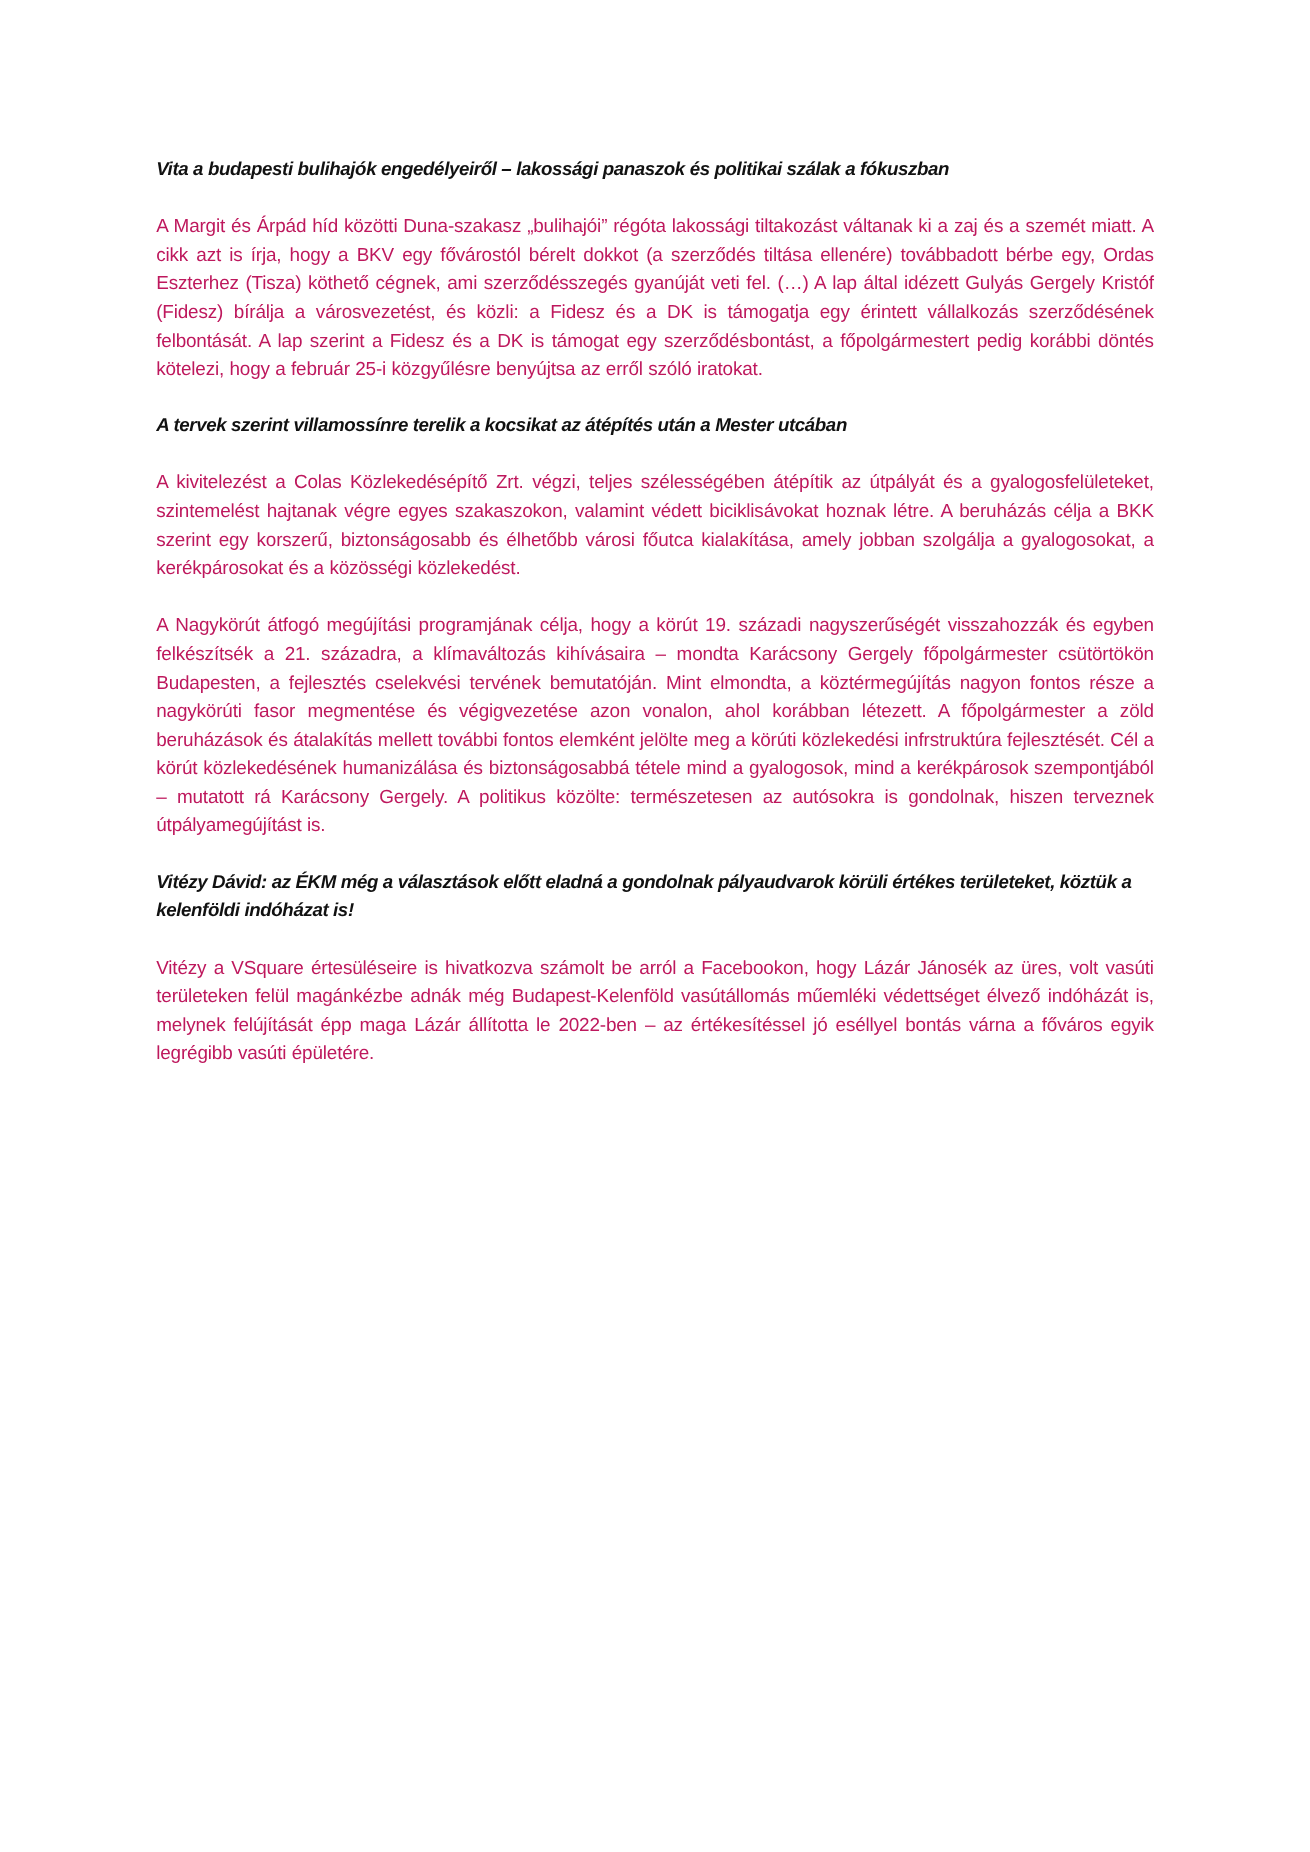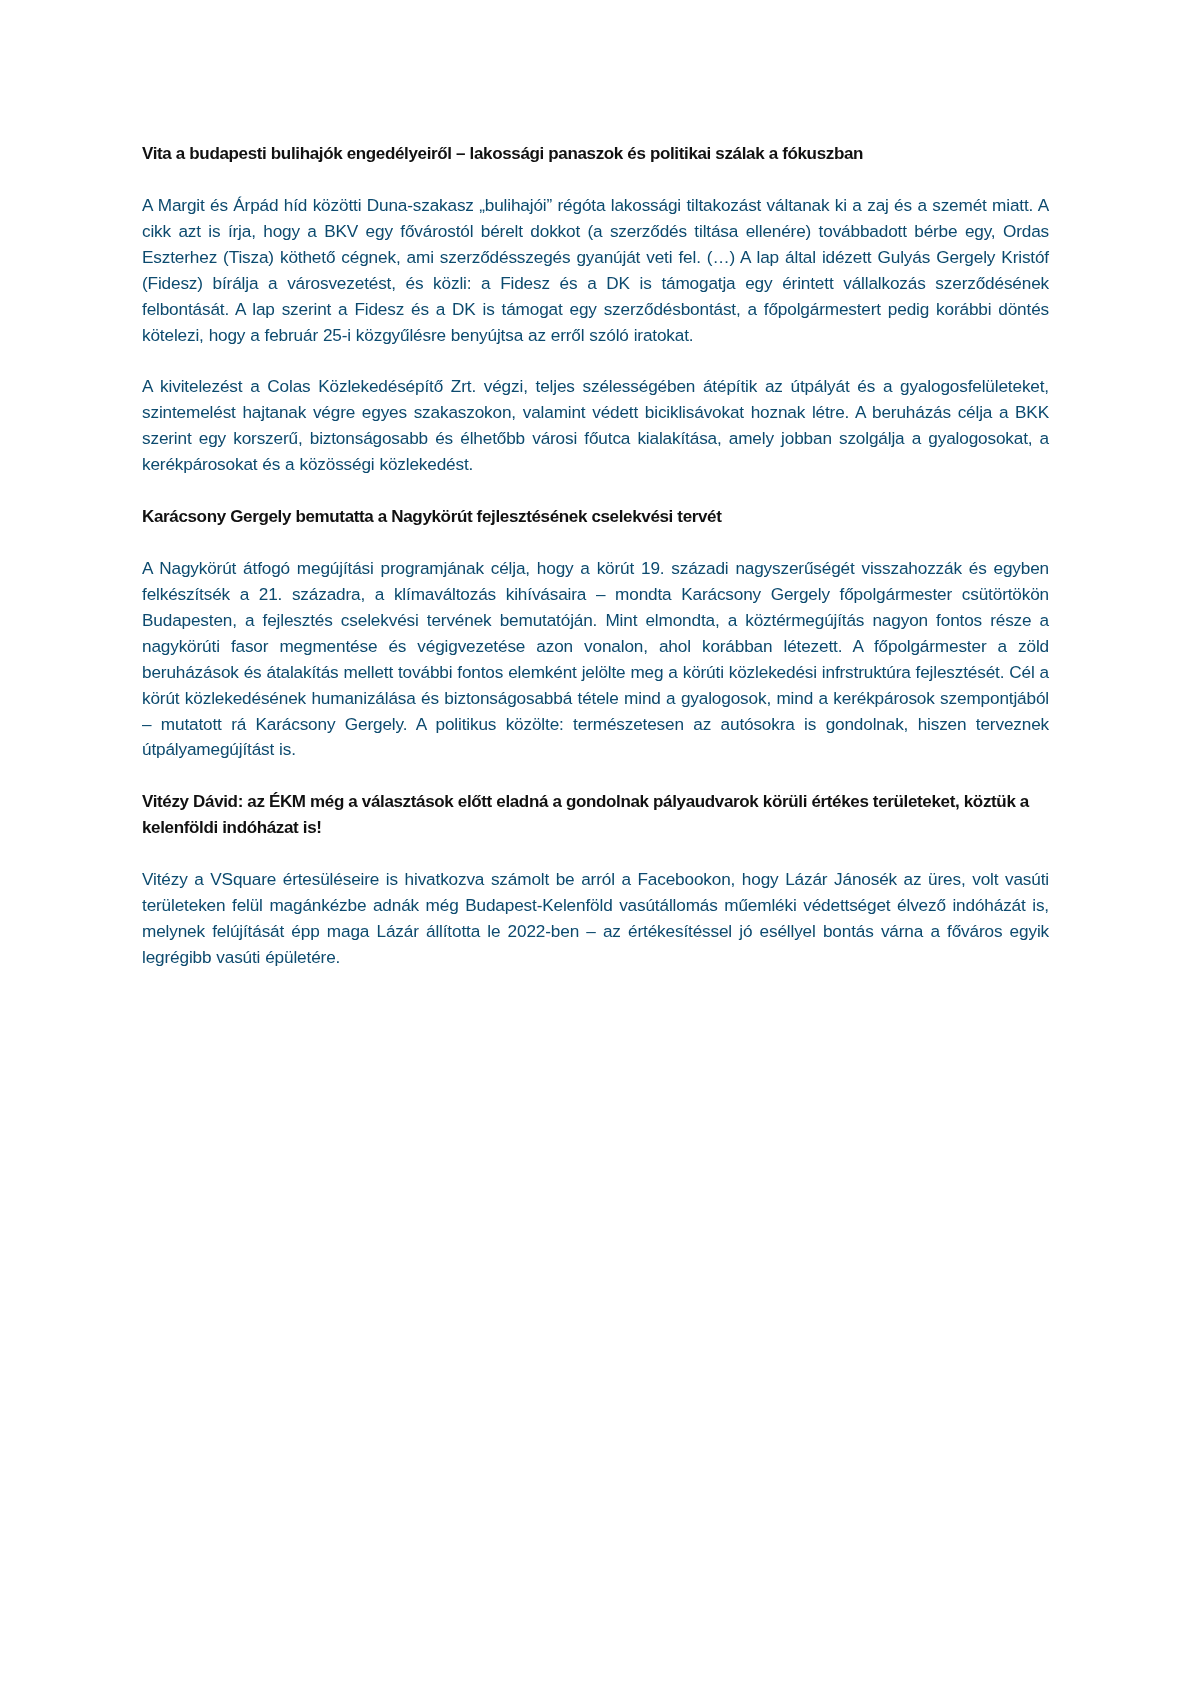--- a/index.html
+++ b/index.html
@@ -25,48 +25,49 @@
       margin: 0 0 26px 0;
     }
     .headline {
       font-family: "Liberation Sans", sans-serif;
       font-weight: bold;
       font-size: 17px;
       line-height: 26px;
       letter-spacing: -0.35px;
       margin: 0 0 26px 0;
       color: #111111;
+      font-style: italic;
     }
     .body-text {
       font-family: "Liberation Sans", sans-serif;
       font-size: 17.2px;
       line-height: 25.9px;
       text-align: justify;
       margin: 0;
-      color: #0c4a6e;
+      color: #be185d;
       letter-spacing: -0.15px;
       word-spacing: 0.3px;
     }
   </style>
 </head>
 <body>
 
 <div class="page">
 
   <section class="article">
     <h2 class="headline">Vita a budapesti bulihajók engedélyeiről – lakossági panaszok és politikai szálak a fókuszban</h2>
     <p class="body-text">A Margit és Árpád híd közötti Duna-szakasz „bulihajói” régóta lakossági tiltakozást váltanak ki a zaj és a szemét miatt. A cikk azt is írja, hogy a BKV egy fővárostól bérelt dokkot (a szerződés tiltása ellenére) továbbadott bérbe egy, Ordas Eszterhez (Tisza) köthető cégnek, ami szerződésszegés gyanúját veti fel. (…) A lap által idézett Gulyás Gergely Kristóf (Fidesz) bírálja a városvezetést, és közli: a Fidesz és a DK is támogatja egy érintett vállalkozás szerződésének felbontását. A lap szerint a Fidesz és a DK is támogat egy szerződésbontást, a főpolgármestert pedig korábbi döntés kötelezi, hogy a február 25-i közgyűlésre benyújtsa az erről szóló iratokat.</p>
   </section>
 
   <section class="article">
+    <h2 class="headline">A tervek szerint villamossínre terelik a kocsikat az átépítés után a Mester utcában</h2>
     <p class="body-text">A kivitelezést a Colas Közlekedésépítő Zrt. végzi, teljes szélességében átépítik az útpályát és a gyalogosfelületeket, szintemelést hajtanak végre egyes szakaszokon, valamint védett biciklisávokat hoznak létre. A beruházás célja a BKK szerint egy korszerű, biztonságosabb és élhetőbb városi főutca kialakítása, amely jobban szolgálja a gyalogosokat, a kerékpárosokat és a közösségi közlekedést.</p>
   </section>
 
   <section class="article">
-    <h2 class="headline">Karácsony Gergely bemutatta a Nagykörút fejlesztésének cselekvési tervét</h2>
     <p class="body-text">A Nagykörút átfogó megújítási programjának célja, hogy a körút 19. századi nagyszerűségét visszahozzák és egyben felkészítsék a 21. századra, a klímaváltozás kihívásaira – mondta Karácsony Gergely főpolgármester csütörtökön Budapesten, a fejlesztés cselekvési tervének bemutatóján.  Mint elmondta, a köztérmegújítás nagyon fontos része a nagykörúti fasor megmentése és végigvezetése azon vonalon, ahol korábban létezett. A főpolgármester a zöld beruházások és átalakítás mellett további fontos elemként jelölte meg a körúti közlekedési infrstruktúra fejlesztését. Cél a körút közlekedésének humanizálása és biztonságosabbá tétele mind a gyalogosok, mind a kerékpárosok szempontjából – mutatott rá Karácsony Gergely. A politikus közölte: természetesen az autósokra is gondolnak, hiszen terveznek útpályamegújítást is.</p>
   </section>
 
   <section class="article">
     <h2 class="headline">Vitézy Dávid: az ÉKM még a választások előtt eladná a gondolnak pályaudvarok körüli értékes területeket, köztük a kelenföldi indóházat is!</h2>
     <p class="body-text">Vitézy a VSquare értesüléseire is hivatkozva számolt be arról a Facebookon, hogy Lázár Jánosék az üres, volt vasúti területeken felül magánkézbe adnák még Budapest-Kelenföld vasútállomás műemléki védettséget élvező indóházát is, melynek felújítását épp maga Lázár állította le 2022-ben – az értékesítéssel jó eséllyel bontás várna a főváros egyik legrégibb vasúti épületére.</p>
   </section>
 
 </div>
 

